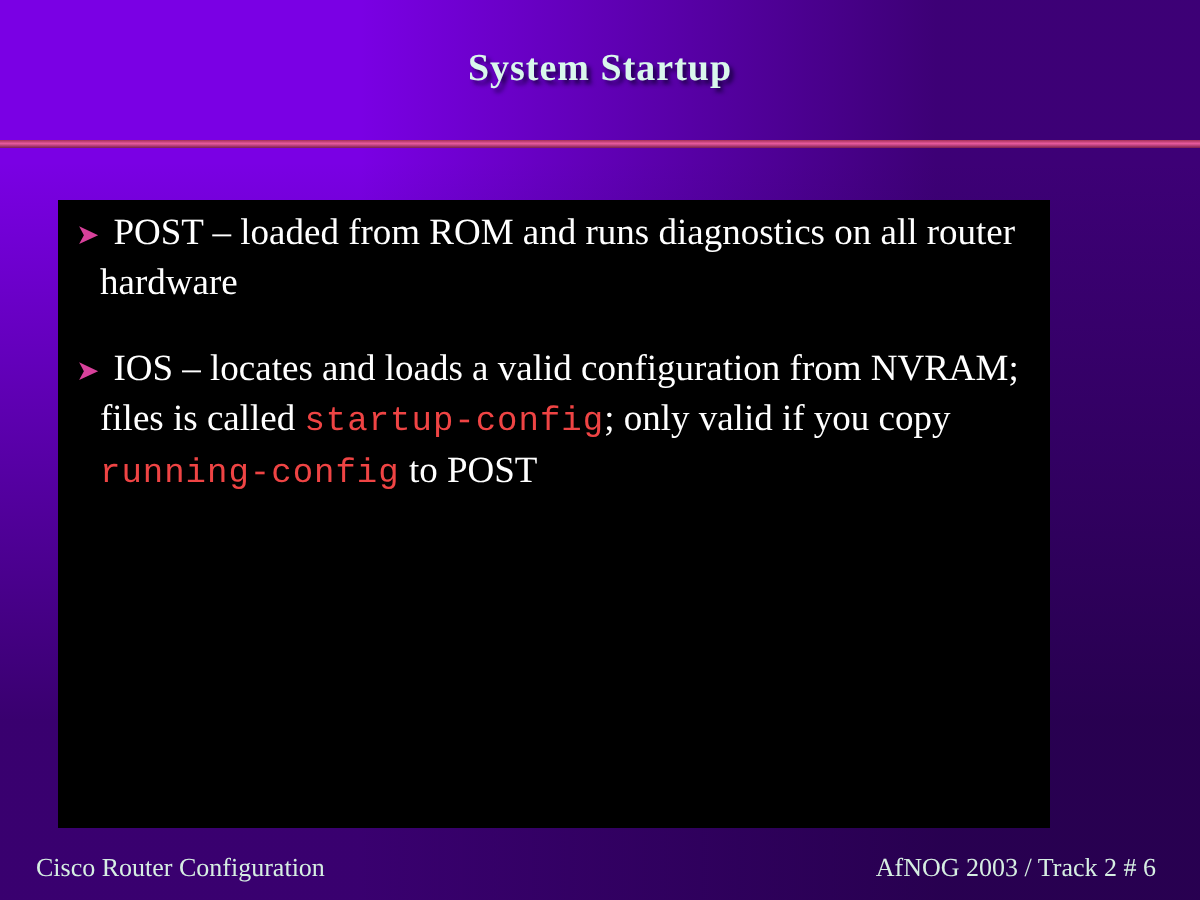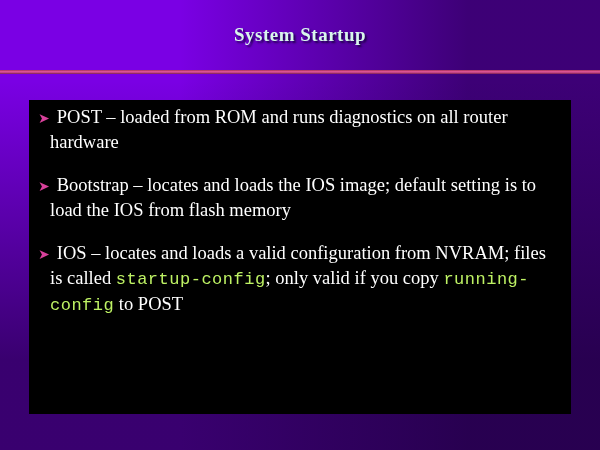--- a/index.html
+++ b/index.html
@@ -31,21 +31,21 @@
     top: 70px;
     left: 0;
     width: 100%;
     height: 4px;
     background: linear-gradient(to bottom, #a63057 0%, #e65a9e 45%, #7c1d4e 100%);
   }
   .content-box {
     position: absolute;
     left: 29px;
     top: 100px;
-    width: 542px;
+    width: 496px;
     height: 314px;
     background: #000000;
     box-sizing: border-box;
     padding: 5px 12px 0 21px;
     color: #ffffff;
   }
   .bullet {
     font-size: 18.5px;
     line-height: 24px;
     margin: 0 0 19px 0;
@@ -54,21 +54,21 @@
   .bullet .arrow {
     color: #d8419b;
     font-size: 14px;
     margin-right: 7px;
     font-family: "DejaVu Sans", sans-serif;
   }
   .mono {
     font-family: "Liberation Mono", "DejaVu Sans Mono", monospace;
     font-size: 17px;
     letter-spacing: 0.5px;
-    color: #bef264;
+    color: #ef4444;
   }
   .footer-left, .footer-right {
     position: absolute;
     bottom: 8px;
     font-size: 13px;
     color: #d6eee2;
   }
   .footer-left { left: 18px; }
   .footer-right { right: 22px; }
 </style>
@@ -78,21 +78,22 @@
 <div class="slide">
 
   <div class="title">System Startup</div>
 
   <div class="rule"></div>
 
   <div class="content-box">
 
     <div class="bullet"><span class="arrow">➤</span><span>POST – loaded from ROM and runs diagnostics on all router hardware</span></div>
 
-    <div class="bullet"><span class="arrow">➤</span><span>Bootstrap – locates and loads the IOS image; default setting is to load the IOS from flash memory</span></div>
 
     <div class="bullet"><span class="arrow">➤</span><span>IOS – locates and loads a valid configuration from NVRAM; files is called </span><span class="mono">startup-config</span><span>; only valid if you copy </span><span class="mono">running-config</span><span> to POST</span></div>
 
 
   </div>
 
+  <div class="footer-left">Cisco Router Configuration</div>
+  <div class="footer-right">AfNOG 2003 / Track 2  # 6</div>
 
 </div>
 
 </body></html>

